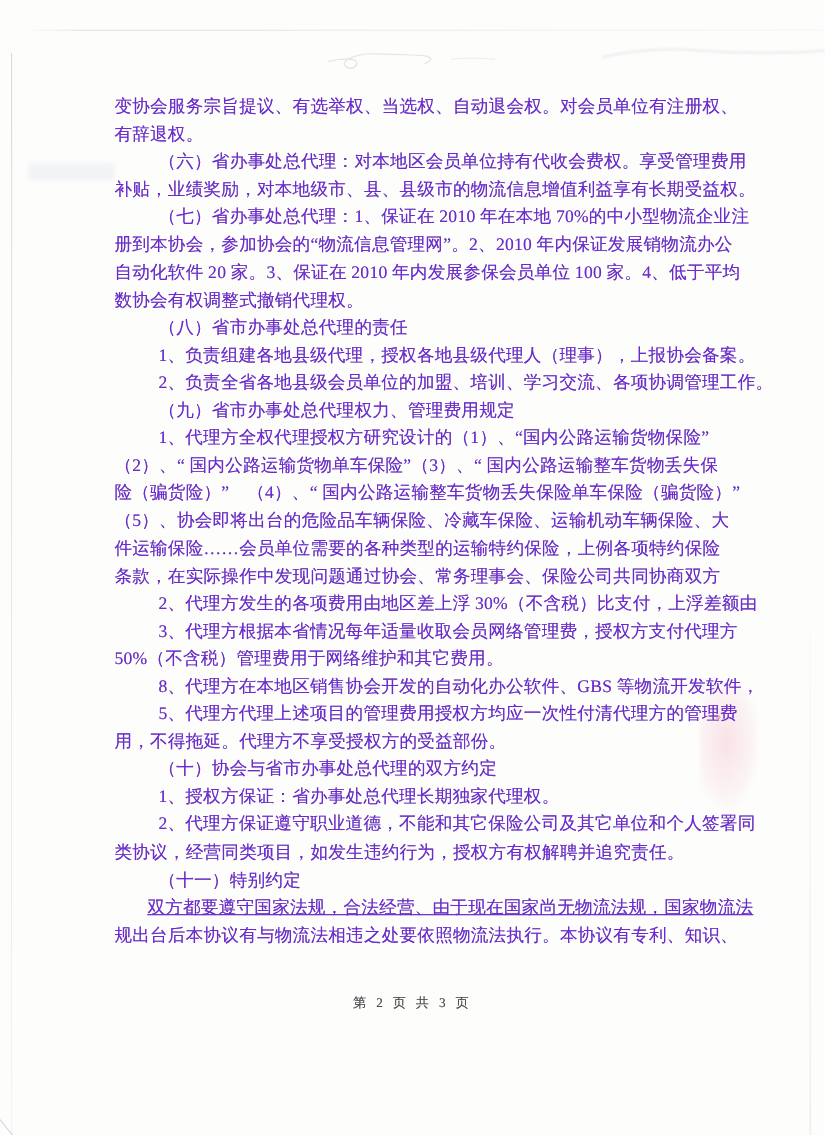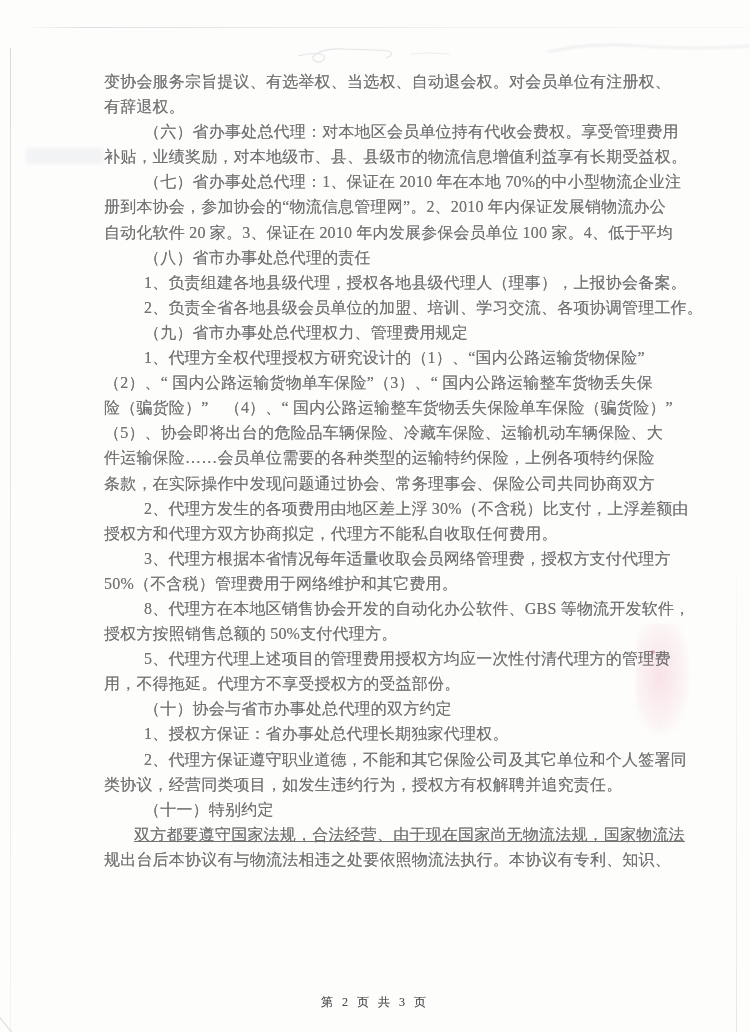--- a/index.html
+++ b/index.html
@@ -47,34 +47,34 @@
     position:absolute;left:636px;top:624px;width:54px;height:112px;
     background:radial-gradient(ellipse at 45% 45%,rgba(232,120,152,.20),rgba(232,120,152,.07) 55%,transparent 75%);
     filter:blur(1px);
   }
   .scan-dot-pink{
     position:absolute;left:651px;top:650px;width:4px;height:4px;border-radius:50%;
     background:rgba(220,90,130,.45);
   }
   
   .text-block{
-    position:absolute;left:104px;top:69px;width:590px;
-    color:#737373;
+    position:absolute;left:104px;top:85px;width:590px;
+    color:#6d28d9;
     font-size:16px;
     letter-spacing:.2px;
     text-shadow:0 0 .4px rgba(70,70,72,.55);
   }
   .doc-line{
     height:25.1px;line-height:25.1px;white-space:nowrap;
   }
   .ind0{padding-left:0;}
   .ind1{padding-left:40px;}
   .ind2{padding-left:30px;text-decoration:underline;}
   .footer{
-    position:absolute;left:0;top:994px;width:750px;
+    position:absolute;left:0;top:903px;width:750px;
     text-align:center;
     font-size:12px;color:#4c4c4f;letter-spacing:3px;
     text-shadow:0 0 .3px rgba(80,80,82,.5);
   }
 </style>
 </head>
 <body>
 
 <div class="page">
 
@@ -101,36 +101,35 @@
   <div class="scan-dot-pink"></div>
 
   <div class="text-block" id="doc-lines">
       <div class="doc-line ind0">变协会服务宗旨提议、有选举权、当选权、自动退会权。对会员单位有注册权、</div>
       <div class="doc-line ind0">有辞退权。</div>
       <div class="doc-line ind1">（六）省办事处总代理：对本地区会员单位持有代收会费权。享受管理费用</div>
       <div class="doc-line ind0">补贴，业绩奖励，对本地级市、县、县级市的物流信息增值利益享有长期受益权。</div>
       <div class="doc-line ind1">（七）省办事处总代理：1、保证在 2010 年在本地 70%的中小型物流企业注</div>
       <div class="doc-line ind0">册到本协会，参加协会的“物流信息管理网”。2、2010 年内保证发展销物流办公</div>
       <div class="doc-line ind0">自动化软件 20 家。3、保证在 2010 年内发展参保会员单位 100 家。4、低于平均</div>
+      <div class="doc-line ind0">数协会有权调整式撤销代理权。</div>
       <div class="doc-line ind1">（八）省市办事处总代理的责任</div>
       <div class="doc-line ind1">1、负责组建各地县级代理，授权各地县级代理人（理事），上报协会备案。</div>
       <div class="doc-line ind1">2、负责全省各地县级会员单位的加盟、培训、学习交流、各项协调管理工作。</div>
       <div class="doc-line ind1">（九）省市办事处总代理权力、管理费用规定</div>
       <div class="doc-line ind1">1、代理方全权代理授权方研究设计的（1）、“国内公路运输货物保险”</div>
       <div class="doc-line ind0">（2）、“ 国内公路运输货物单车保险”（3）、“ 国内公路运输整车货物丢失保</div>
       <div class="doc-line ind0">险（骗货险）”　（4）、“ 国内公路运输整车货物丢失保险单车保险（骗货险）”</div>
       <div class="doc-line ind0">（5）、协会即将出台的危险品车辆保险、冷藏车保险、运输机动车辆保险、大</div>
       <div class="doc-line ind0">件运输保险……会员单位需要的各种类型的运输特约保险，上例各项特约保险</div>
       <div class="doc-line ind0">条款，在实际操作中发现问题通过协会、常务理事会、保险公司共同协商双方</div>
       <div class="doc-line ind1">2、代理方发生的各项费用由地区差上浮 30%（不含税）比支付，上浮差额由</div>
-      <div class="doc-line ind0">授权方和代理方双方协商拟定，代理方不能私自收取任何费用。</div>
       <div class="doc-line ind1">3、代理方根据本省情况每年适量收取会员网络管理费，授权方支付代理方</div>
       <div class="doc-line ind0">50%（不含税）管理费用于网络维护和其它费用。</div>
       <div class="doc-line ind1">8、代理方在本地区销售协会开发的自动化办公软件、GBS 等物流开发软件，</div>
-      <div class="doc-line ind0">授权方按照销售总额的 50%支付代理方。</div>
       <div class="doc-line ind1">5、代理方代理上述项目的管理费用授权方均应一次性付清代理方的管理费</div>
       <div class="doc-line ind0">用，不得拖延。代理方不享受授权方的受益部份。</div>
       <div class="doc-line ind1">（十）协会与省市办事处总代理的双方约定</div>
       <div class="doc-line ind1">1、授权方保证：省办事处总代理长期独家代理权。</div>
       <div class="doc-line ind1">2、代理方保证遵守职业道德，不能和其它保险公司及其它单位和个人签署同</div>
       <div class="doc-line ind0">类协议，经营同类项目，如发生违约行为，授权方有权解聘并追究责任。</div>
       <div class="doc-line ind1">（十一）特别约定</div>
       <div class="doc-line ind2">双方都要遵守国家法规，合法经营、由于现在国家尚无物流法规，国家物流法</div>
       <div class="doc-line ind0">规出台后本协议有与物流法相违之处要依照物流法执行。本协议有专利、知识、</div>
     </div>

